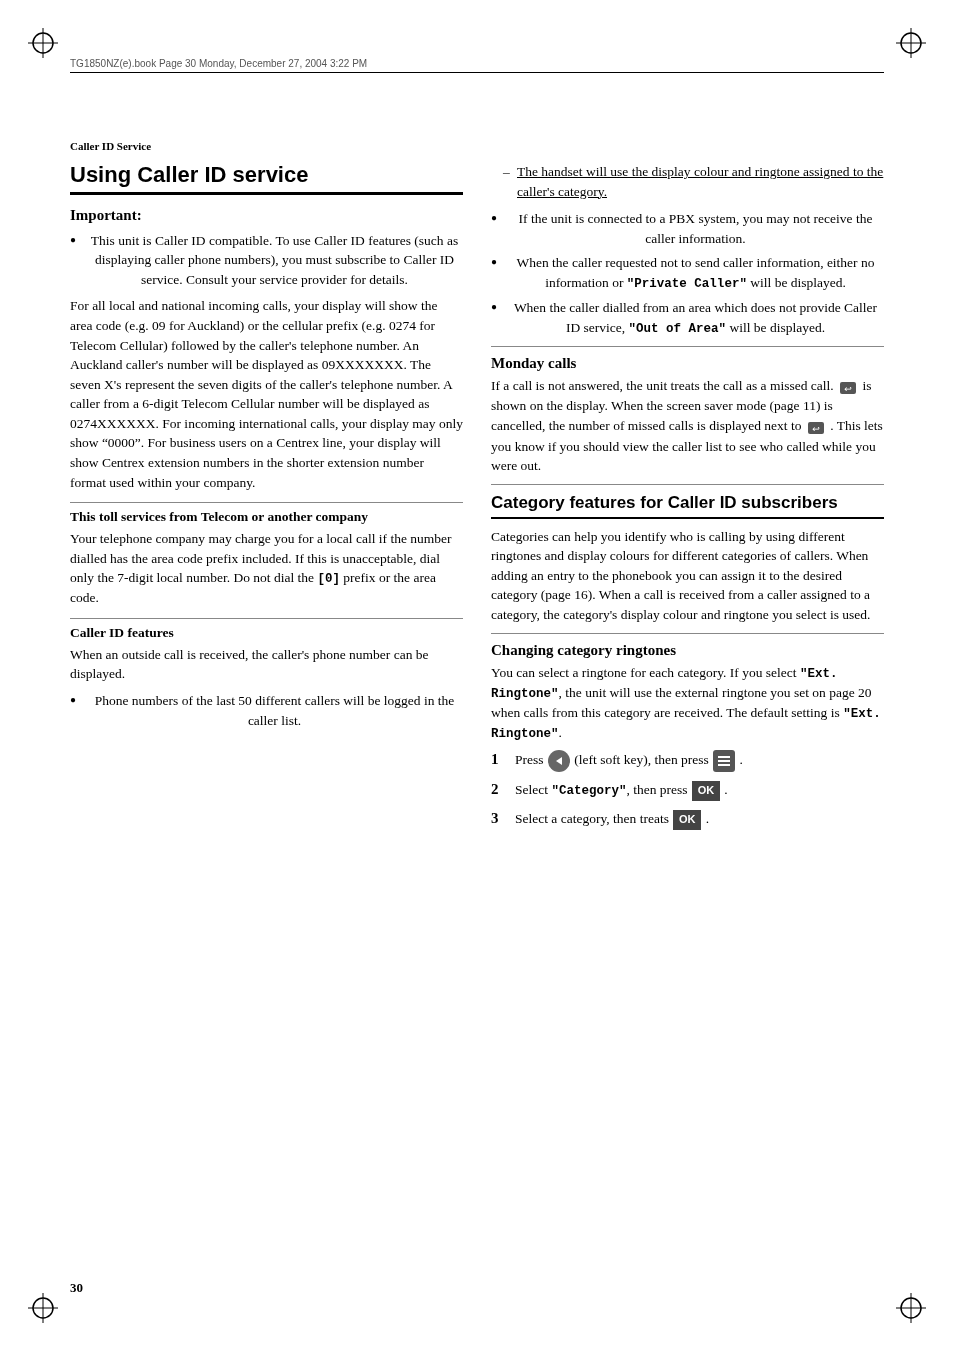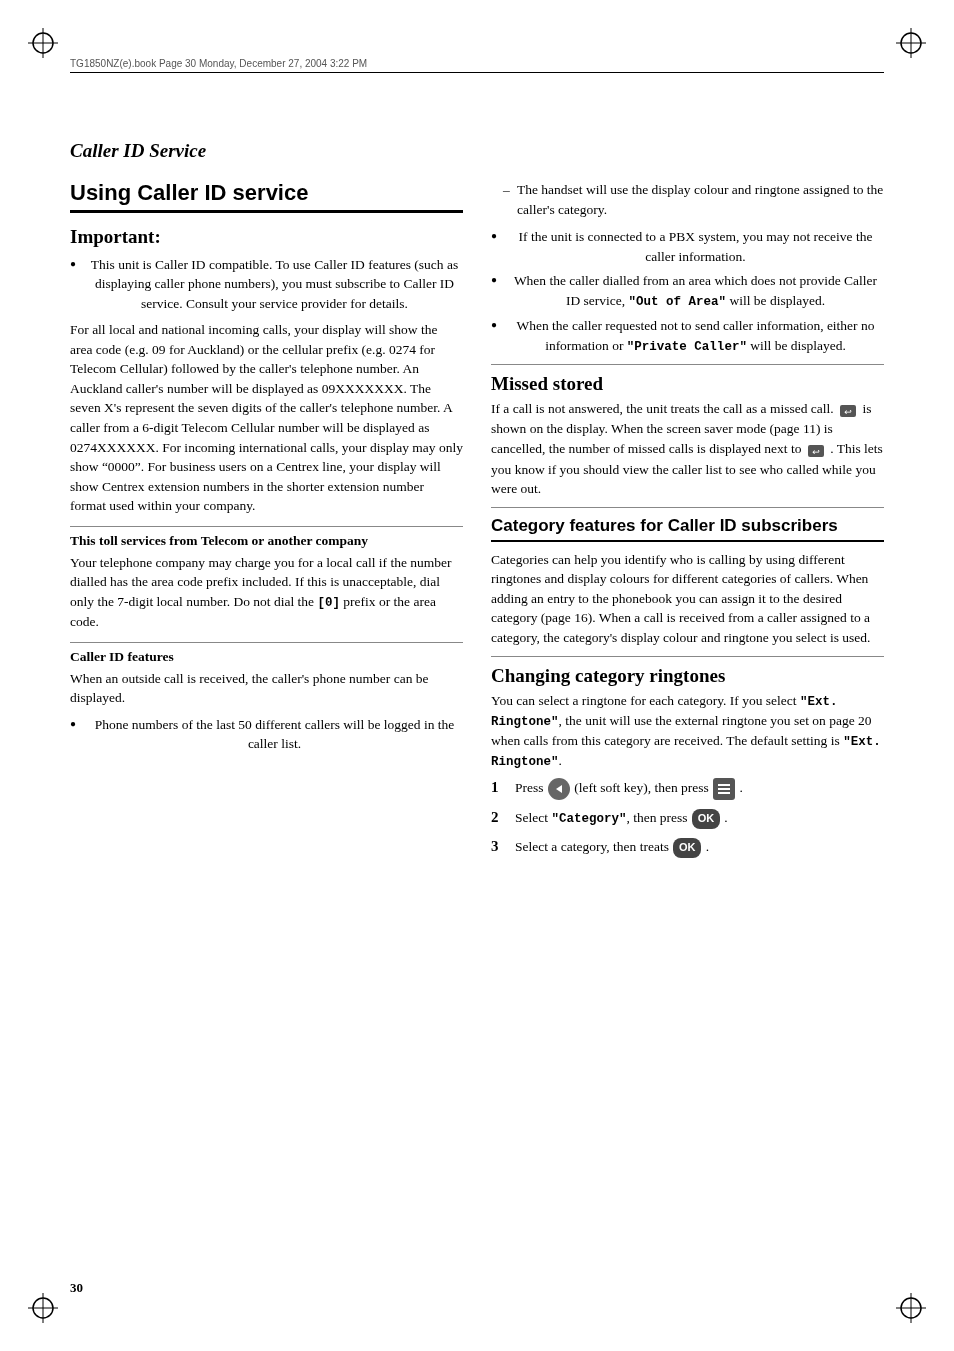--- a/index.html
+++ b/index.html
@@ -40,24 +40,23 @@
       right: 70px;
       font-family: Arial, sans-serif;
       font-size: 10px;
       color: #555;
       border-bottom: 1px solid #000;
       padding-bottom: 3px;
     }
 
     
     .section-header {
-      font-style: italic;
-      font-weight: bold;
-      font-size: 19px;
-      margin-bottom: 18px;
+      font-weight: bold;
+      font-size: 11px;
+      margin-bottom: 10px;
       margin-top: 80px;
     }
 
     
     .two-col {
       display: flex;
       gap: 28px;
       margin-top: 10px;
     }
 
@@ -77,21 +76,21 @@
       font-size: 22px;
       font-weight: bold;
       border-bottom: 3px solid #000;
       padding-bottom: 4px;
       margin-bottom: 10px;
     }
 
     
     .sub-heading {
       font-weight: bold;
-      font-size: 19px;
+      font-size: 15px;
       margin-bottom: 4px;
     }
 
     
     .section-sub {
       font-weight: bold;
       font-size: 13.5px;
       margin-bottom: 4px;
       margin-top: 10px;
       border-top: 1px solid #888;
@@ -124,20 +123,21 @@
       top: 0;
       font-size: 10px;
       line-height: 1.7;
     }
 
     
     ul.dash-list {
       list-style: none;
       margin-left: 12px;
       margin-bottom: 7px;
+      text-decoration: underline;
     }
     ul.dash-list li {
       padding-left: 14px;
       position: relative;
       margin-bottom: 5px;
       line-height: 1.45;
       font-size: 13.5px;
     }
     ul.dash-list li::before {
       content: '–';
@@ -205,21 +205,21 @@
       vertical-align: middle;
       margin: 0 1px;
       font-family: Arial, sans-serif;
     }
     .btn-ok {
       display: inline-flex;
       align-items: center;
       justify-content: center;
       background: #444;
       color: #fff;
-      border-radius: 8px;
+      border-radius: 0;
       font-size: 11px;
       font-weight: bold;
       width: 28px;
       height: 20px;
       vertical-align: middle;
       margin: 0 1px;
       font-family: Arial, sans-serif;
     }
 
     
@@ -322,27 +322,27 @@
     </div>
 
     <div class="col-right">
 
       <ul class="dash-list" style="margin-top:0;margin-bottom:8px;">
         <li>The handset will use the display colour and ringtone assigned to the caller's category.</li>
       </ul>
 
       <ul class="bullet-list">
         <li>If the unit is connected to a PBX system, you may not receive the caller information.</li>
+        <li>When the caller requested not to send caller information, either no information or <span class="mono">"Private Caller"</span> will be displayed.</li>
         <li>When the caller dialled from an area which does not provide Caller ID service, <span class="mono">"Out of Area"</span> will be displayed.</li>
-        <li>When the caller requested not to send caller information, either no information or <span class="mono">"Private Caller"</span> will be displayed.</li>
       </ul>
 
       <hr class="thin">
 
-      <div class="sub-heading">Missed stored</div>
+      <div class="sub-heading">Monday calls</div>
       <p>
         <span>If a call is not answered, the unit treats the call as a missed call.</span>
         <span class="missed-icon">
           <svg width="18" height="16" viewBox="0 0 18 16" style="vertical-align:middle;">
               <rect x="1" y="2" width="16" height="12" rx="2" fill="#555"></rect>
               <text x="9" y="12" text-anchor="middle" font-size="9" fill="white" font-family="Arial">↩</text>
             </svg>
         </span>
         <span>is shown on the display. When the screen saver mode (page 11) is cancelled, the number of missed calls is displayed next to</span>
         <span class="missed-icon">

